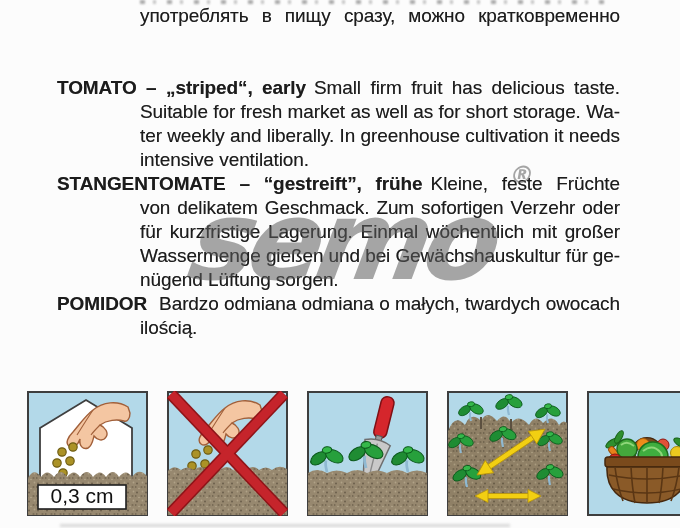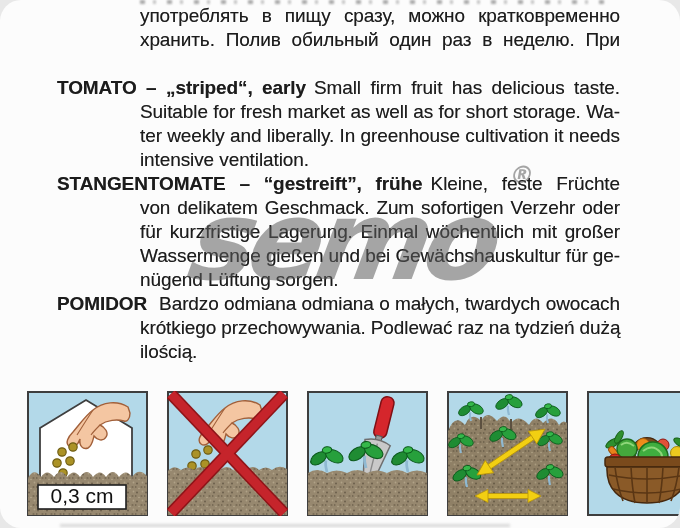--- a/index.html
+++ b/index.html
@@ -1,21 +1,20 @@
 <!DOCTYPE html>
 <html><head>
 <meta charset="utf-8">
 <style>
   html,body{margin:0;padding:0;background:#e8e8e8;}
   .page{
     position:relative;width:680px;height:528px;margin:0 auto;
     background:#fcfcfc;overflow:hidden;
     font-family:"Liberation Sans","DejaVu Sans",sans-serif;
     color:#1c1c1c;
-    border-radius:21px;
   }
   
   .para{position:absolute;left:57px;width:563px;}
   .line{
     font-size:19px;line-height:24px;letter-spacing:-0.1px;
     text-align:justify;text-align-last:justify;
     text-shadow:0 0 .5px rgba(40,40,40,.55);
     white-space:nowrap;
   }
   .line.body{margin-left:83px;}
@@ -50,41 +49,39 @@
 </style>
 </head>
 <body>
 
 <div class="page">
 
   <div class="cut-line"></div>
 
   <div class="para" style="top:4px">
     <div class="line body">употреблять в пищу сразу, можно кратковременно</div>
-    <div class="line body">хранить. Полив обильный один раз в неделю. При</div>
   </div>
 
   <div class="para" style="top:76px">
     <div class="line"><span class="lbl">TOMATO – „striped“, early</span><span>Small firm fruit has delicious taste.</span></div>
     <div class="line body">Suitable for fresh market as well as for short storage. Wa-</div>
     <div class="line body">ter weekly and liberally. In greenhouse cultivation it needs</div>
     <div class="line body lastline">intensive ventilation.</div>
   </div>
 
   <div class="para" style="top:172px">
     <div class="line"><span class="lbl">STANGENTOMATE – “gestreift”, frühe</span><span>Kleine, feste Früchte</span></div>
     <div class="line body">von delikatem Geschmack. Zum sofortigen Verzehr oder</div>
     <div class="line body">für kurzfristige Lagerung. Einmal wöchentlich mit großer</div>
     <div class="line body">Wassermenge gießen und bei Gewächshauskultur für ge-</div>
     <div class="line body lastline">nügend Lüftung sorgen.</div>
   </div>
 
   <div class="para" style="top:292px">
     <div class="line"><span class="lbl" style="padding-right:12px">POMIDOR</span><span>Bardzo odmiana odmiana o małych, twardych owocach</span></div>
-    <div class="line body">krótkiego przechowywania. Podlewać raz na tydzień dużą</div>
     <div class="line body lastline">ilością.</div>
   </div>
 
   <div class="watermark"><span>semo</span><sup>®</sup></div>
 
   <div class="pictos">
 
     <svg class="picto" viewBox="0 0 121 125">
       <defs>
         <pattern id="soilA" width="9" height="9" patternUnits="userSpaceOnUse">

